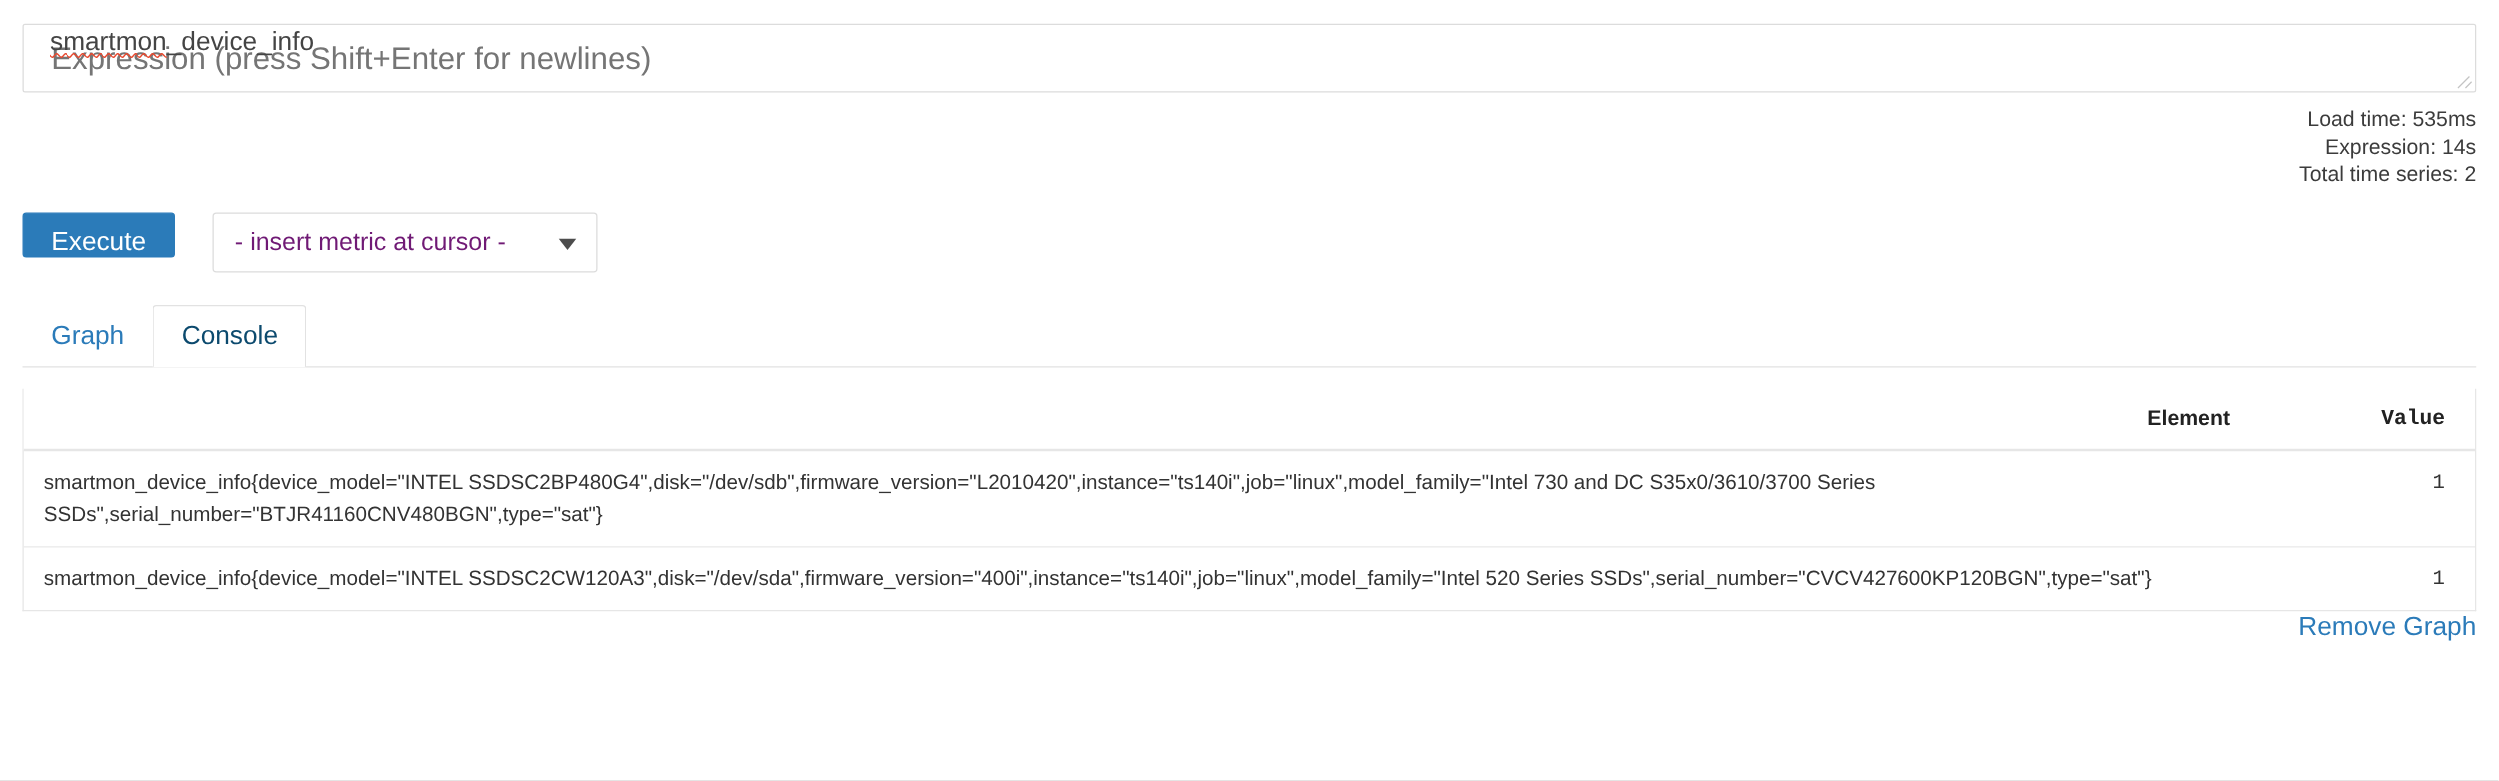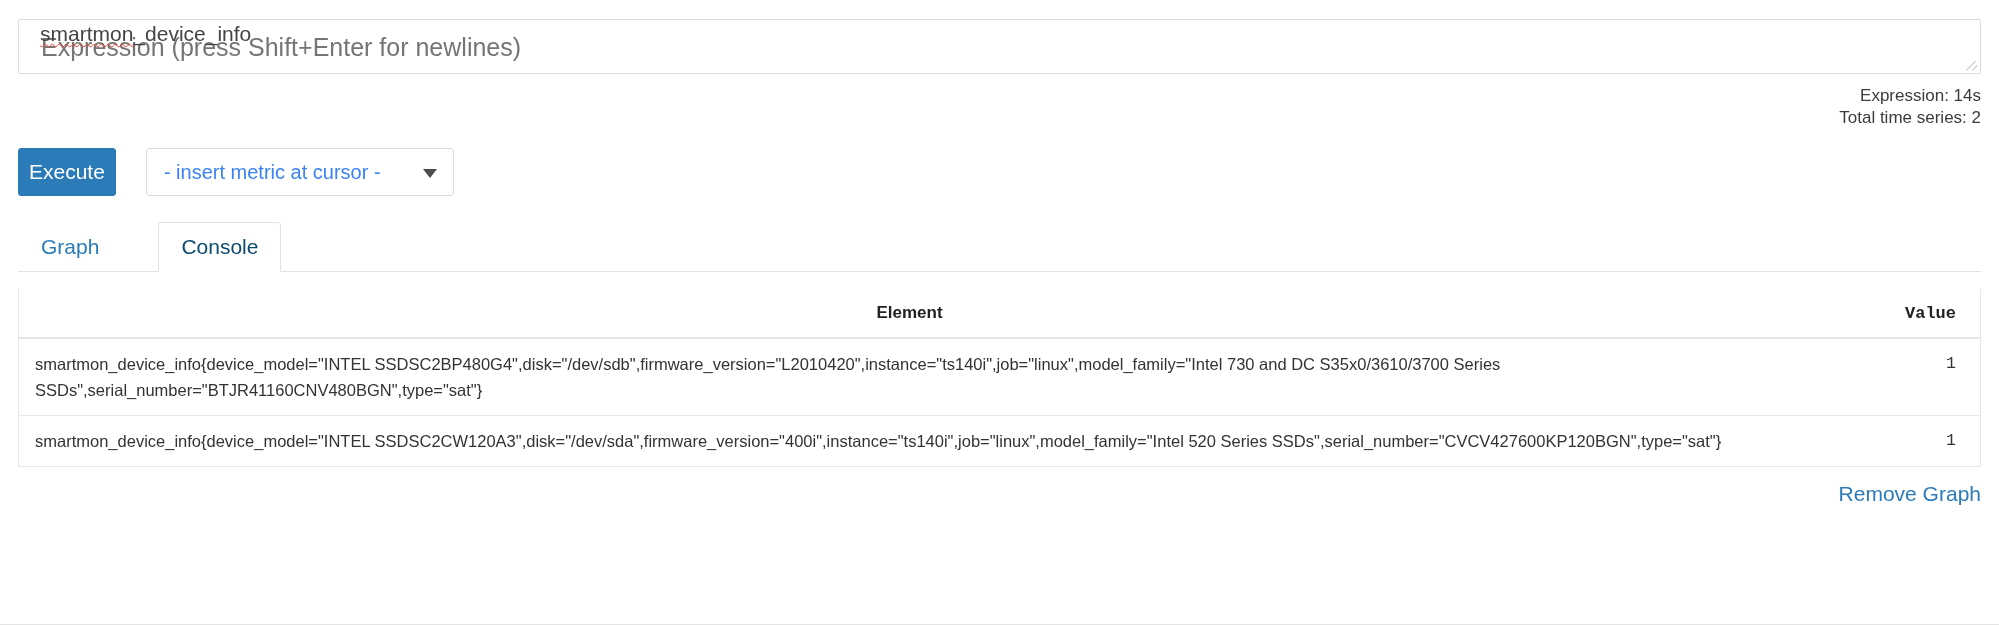--- a/index.html
+++ b/index.html
@@ -100,22 +100,22 @@
   .query-stats .stat-line { display: block; }
 
   
   .controls {
     margin-top: 19px;
     display: flex;
     align-items: flex-start;
   }
   .btn-execute {
     box-sizing: border-box;
-    height: 48px;
-    padding: 0 10px;
+    height: 36px;
+    padding: 0 22px;
     font-family: "Liberation Sans", sans-serif;
     font-size: 21px;
     line-height: 46px;
     color: #ffffff;
     background: #2b7bb9;
     border: 1px solid #2b7bb9;
     border-radius: 3px;
     cursor: pointer;
     white-space: nowrap;
   }
@@ -124,21 +124,21 @@
     margin-left: 30px;
   }
   .metric-select {
     box-sizing: border-box;
     height: 48px;
     width: 308px;
     padding: 0 40px 0 17px;
     font-family: "Liberation Sans", sans-serif;
     font-size: 20px;
     line-height: 46px;
-    color: #3b82f6;
+    color: #701a75;
     background: #ffffff;
     border: 1px solid #dcdcdc;
     border-radius: 3px;
     -webkit-appearance: none;
     -moz-appearance: none;
     appearance: none;
     cursor: pointer;
     outline: none;
   }
   .select-caret {
@@ -155,21 +155,20 @@
   }
 
   
   .tabs {
     margin-top: 26px;
     display: flex;
     align-items: flex-end;
     border-bottom: 1px solid #e2e2e2;
     list-style: none;
     padding: 0;
-    gap: 36px;
   }
   .tab {
     box-sizing: border-box;
     padding: 11px 22px 11px 22px;
     font-size: 21px;
     line-height: 26px;
     color: #2b7bb9;
     cursor: pointer;
     border: 1px solid transparent;
     border-radius: 3px 3px 0 0;
@@ -188,21 +187,21 @@
     border: 1px solid #e6e6e6;
     border-top: none;
     background: #ffffff;
   }
   table.results {
     width: 100%;
     border-collapse: collapse;
     table-layout: fixed;
   }
   table.results th {
-    text-align: center;
+    text-align: right;
     font-size: 17px;
     font-weight: bold;
     color: #222222;
     padding: 14px 16px 14px 16px;
     border-bottom: 2px solid #e6e6e6;
     background: #ffffff;
   }
   table.results th.value-col,
   table.results td.value-col {
     text-align: right;
@@ -218,21 +217,20 @@
     border-top: 1px solid #e9e9e9;
     vertical-align: top;
     word-break: break-word;
     overflow-wrap: anywhere;
   }
   table.results tbody tr:first-child td { border-top: none; }
   .metric-text { display: block; }
 
   
   .graph-footer {
-    margin-top: 14px;
     text-align: right;
   }
   .remove-graph {
     font-size: 21px;
     line-height: 26px;
     color: #2b7bb9;
     text-decoration: none;
     cursor: pointer;
   }
   .bottom-rule {
@@ -250,20 +248,21 @@
 <div class="page">
   <div class="container">
 
     <div class="expr-wrap">
       <textarea class="expr-input" spellcheck="false" placeholder="Expression (press Shift+Enter for newlines)" style=""></textarea>
       <span class="expr-text"><span class="spell">smartmon</span><span>_device_info</span></span>
       <span class="resize-grip"></span>
     </div>
 
     <div class="query-stats">
+      <span class="stat-line">Load time: 535ms</span>
       <span class="stat-line">Expression: 14s</span>
       <span class="stat-line">Total time series: 2</span>
     </div>
 
     <div class="controls">
       <button class="btn-execute">Execute</button>
       <div class="metric-select-wrap">
         <select class="metric-select">
           <option>- insert metric at cursor -</option>
         </select>

